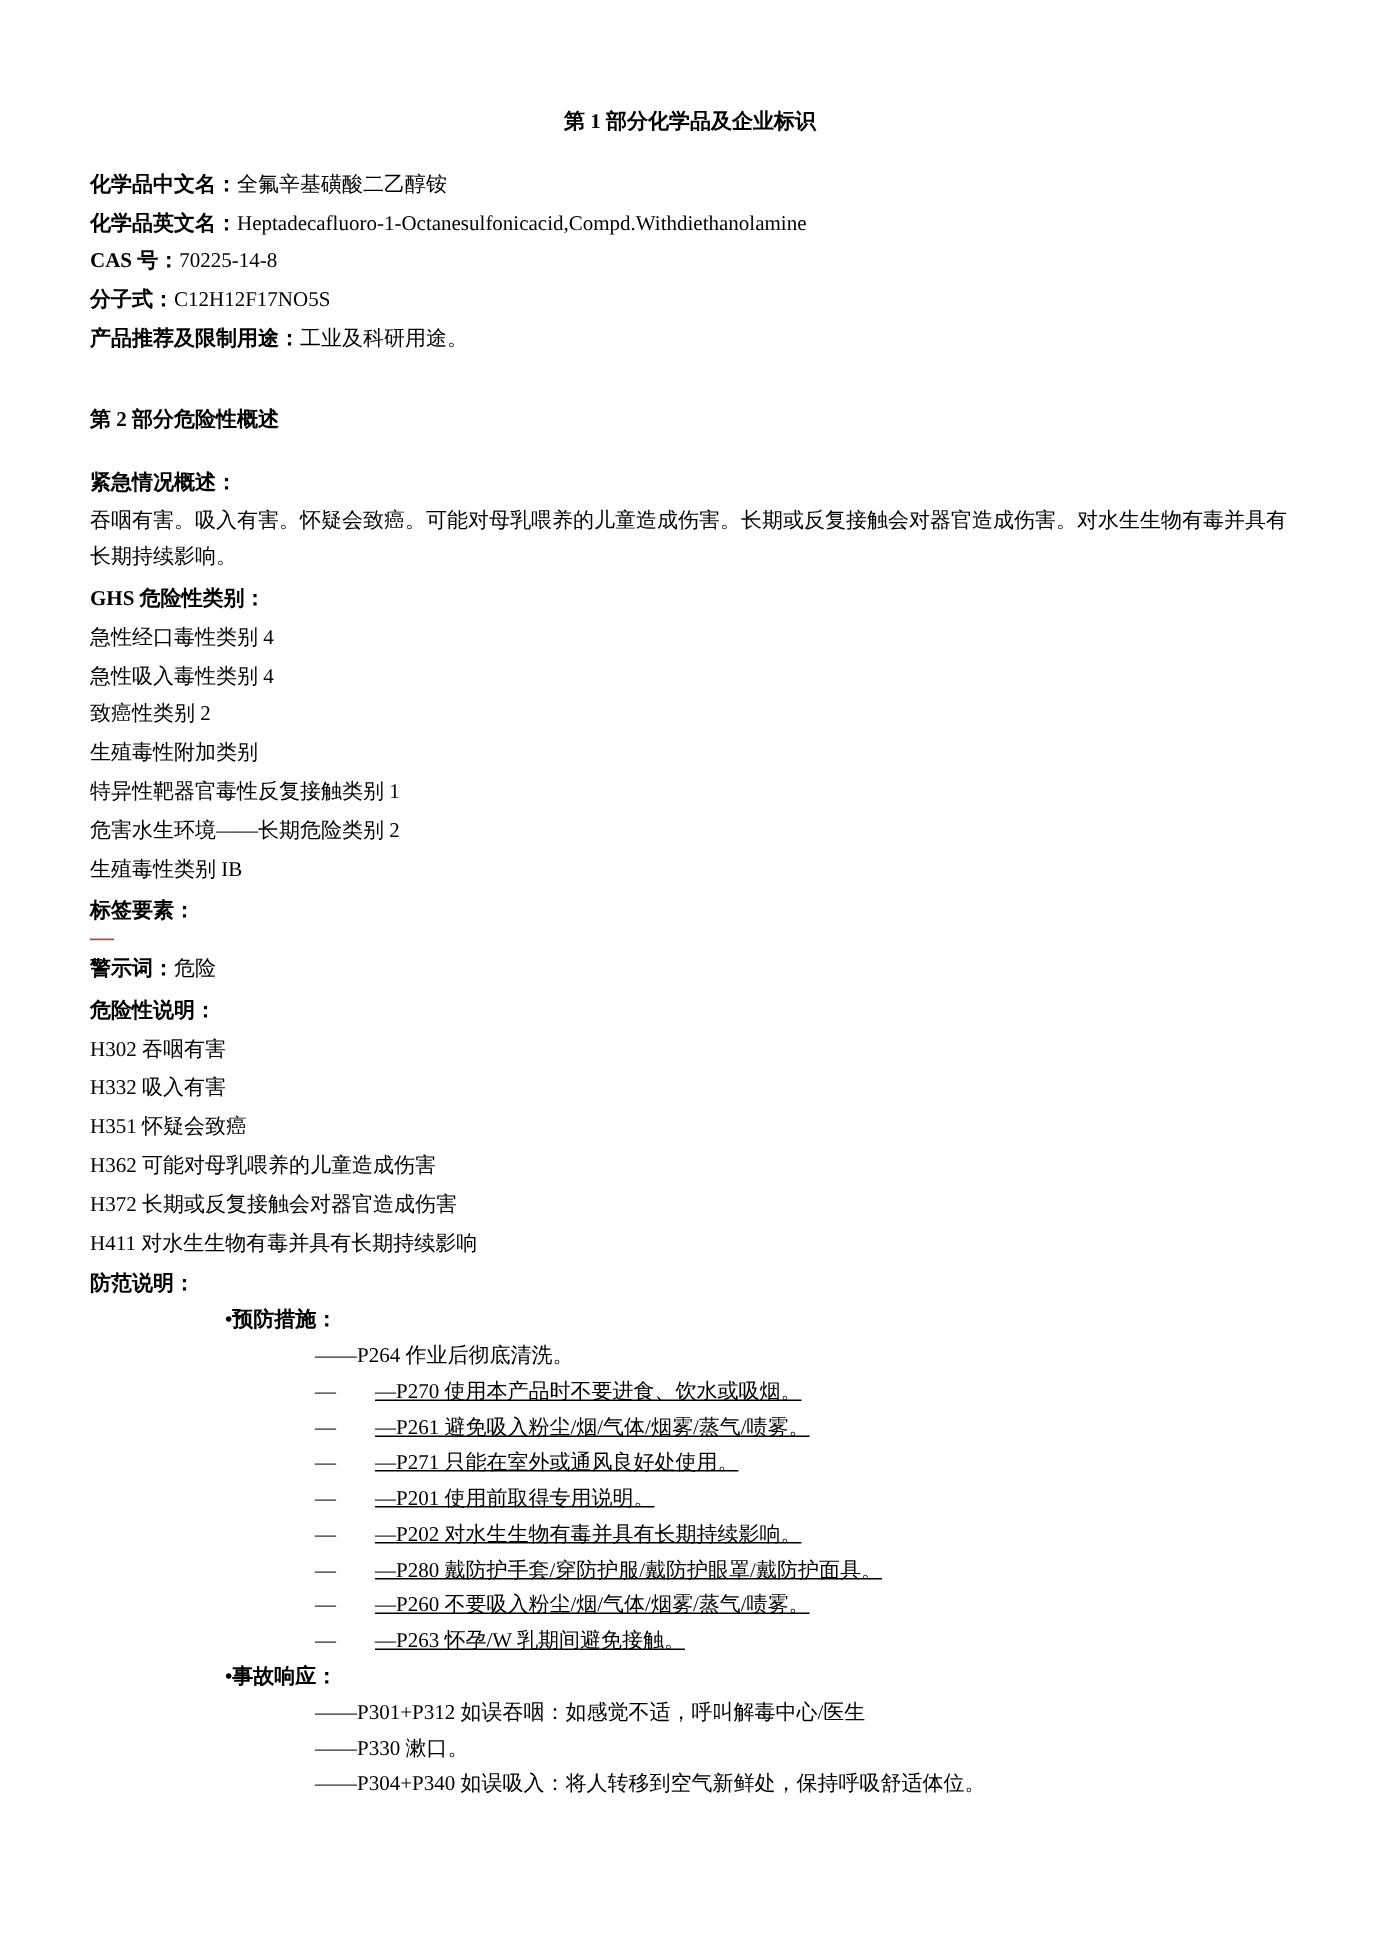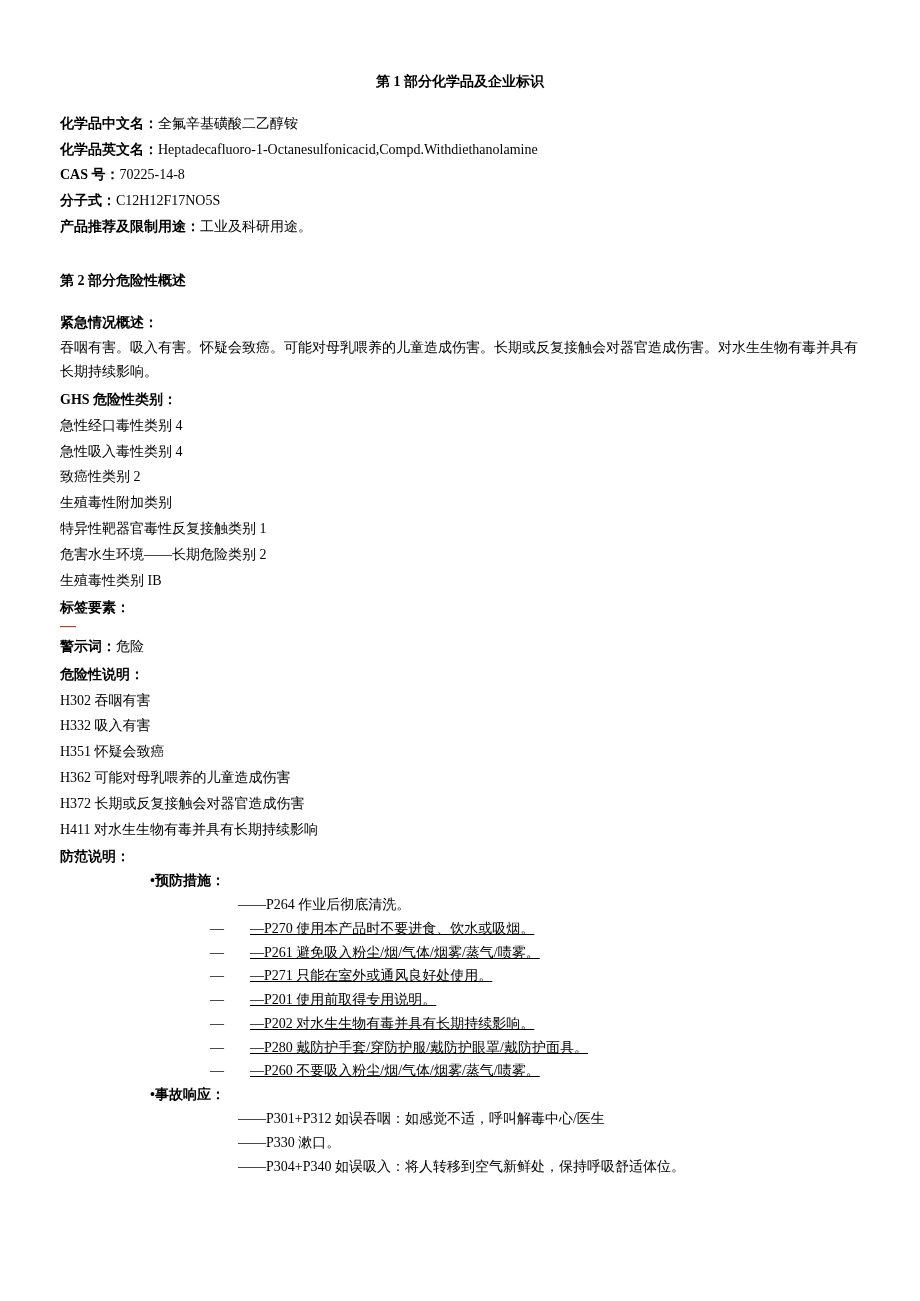--- a/index.html
+++ b/index.html
@@ -43,21 +43,21 @@
     font-size: 16px;
     line-height: 0.8;
   }
   .bullet-block {
     margin-left: 90px;
   }
   .bullet-head {
     font-weight: bold;
   }
   .sub-line {
-    margin-left: 88px;
+    margin-left: 60px;
   }
   .sub-line-dash {
     margin-left: 60px;
     text-decoration: underline;
   }
   .sub-line-dash .dash-cell {
     display: inline-block;
     width: 40px;
   }
 </style>
@@ -116,20 +116,21 @@
 <div class="bullet-block">
   <div class="bullet-head">•预防措施：</div>
   <div class="sub-line">——P264 作业后彻底清洗。</div>
   <div class="sub-line-dash"><span class="dash-cell">—</span><span>—P270 使用本产品时不要进食、饮水或吸烟。</span></div>
   <div class="sub-line-dash"><span class="dash-cell">—</span><span>—P261 避免吸入粉尘/烟/气体/烟雾/蒸气/啧雾。</span></div>
   <div class="sub-line-dash"><span class="dash-cell">—</span><span>—P271 只能在室外或通风良好处使用。</span></div>
   <div class="sub-line-dash"><span class="dash-cell">—</span><span>—P201 使用前取得专用说明。</span></div>
   <div class="sub-line-dash"><span class="dash-cell">—</span><span>—P202 对水生生物有毒并具有长期持续影响。</span></div>
   <div class="sub-line-dash"><span class="dash-cell">—</span><span>—P280 戴防护手套/穿防护服/戴防护眼罩/戴防护面具。</span></div>
   <div class="sub-line-dash"><span class="dash-cell">—</span><span>—P260 不要吸入粉尘/烟/气体/烟雾/蒸气/啧雾。</span></div>
+  <div class="sub-line-dash"><span class="dash-cell">—</span><span>—P263 怀孕/W 乳期间避免接触。</span></div>
 </div>
 
 <div class="bullet-block">
   <div class="bullet-head">•事故响应：</div>
   <div class="sub-line">——P301+P312 如误吞咽：如感觉不适，呼叫解毒中心/医生</div>
   <div class="sub-line">——P330 漱口。</div>
   <div class="sub-line">——P304+P340 如误吸入：将人转移到空气新鲜处，保持呼吸舒适体位。</div>
 </div>
 
 </body></html>

